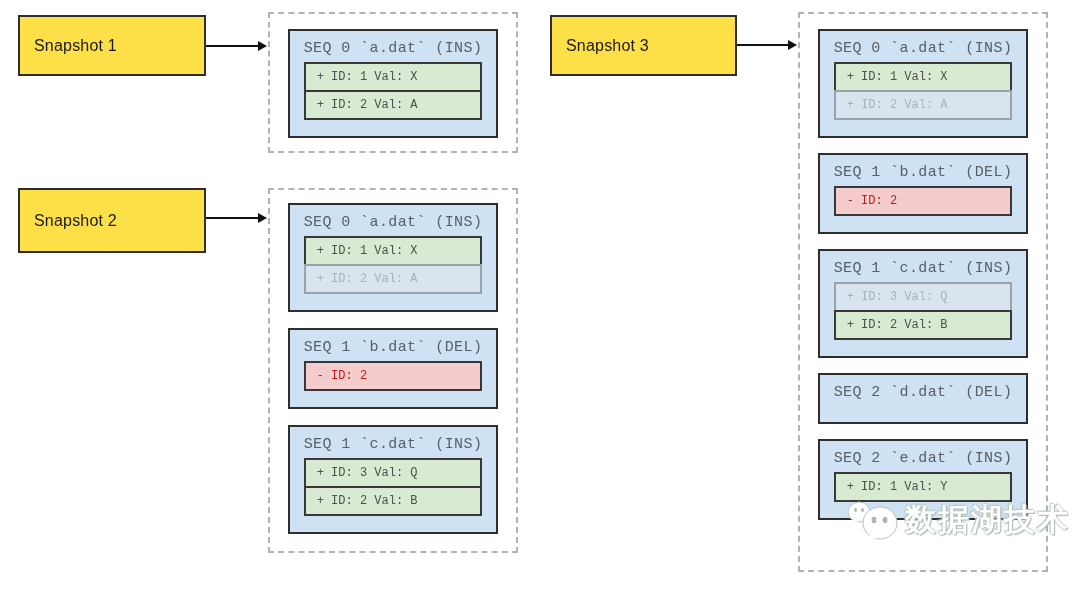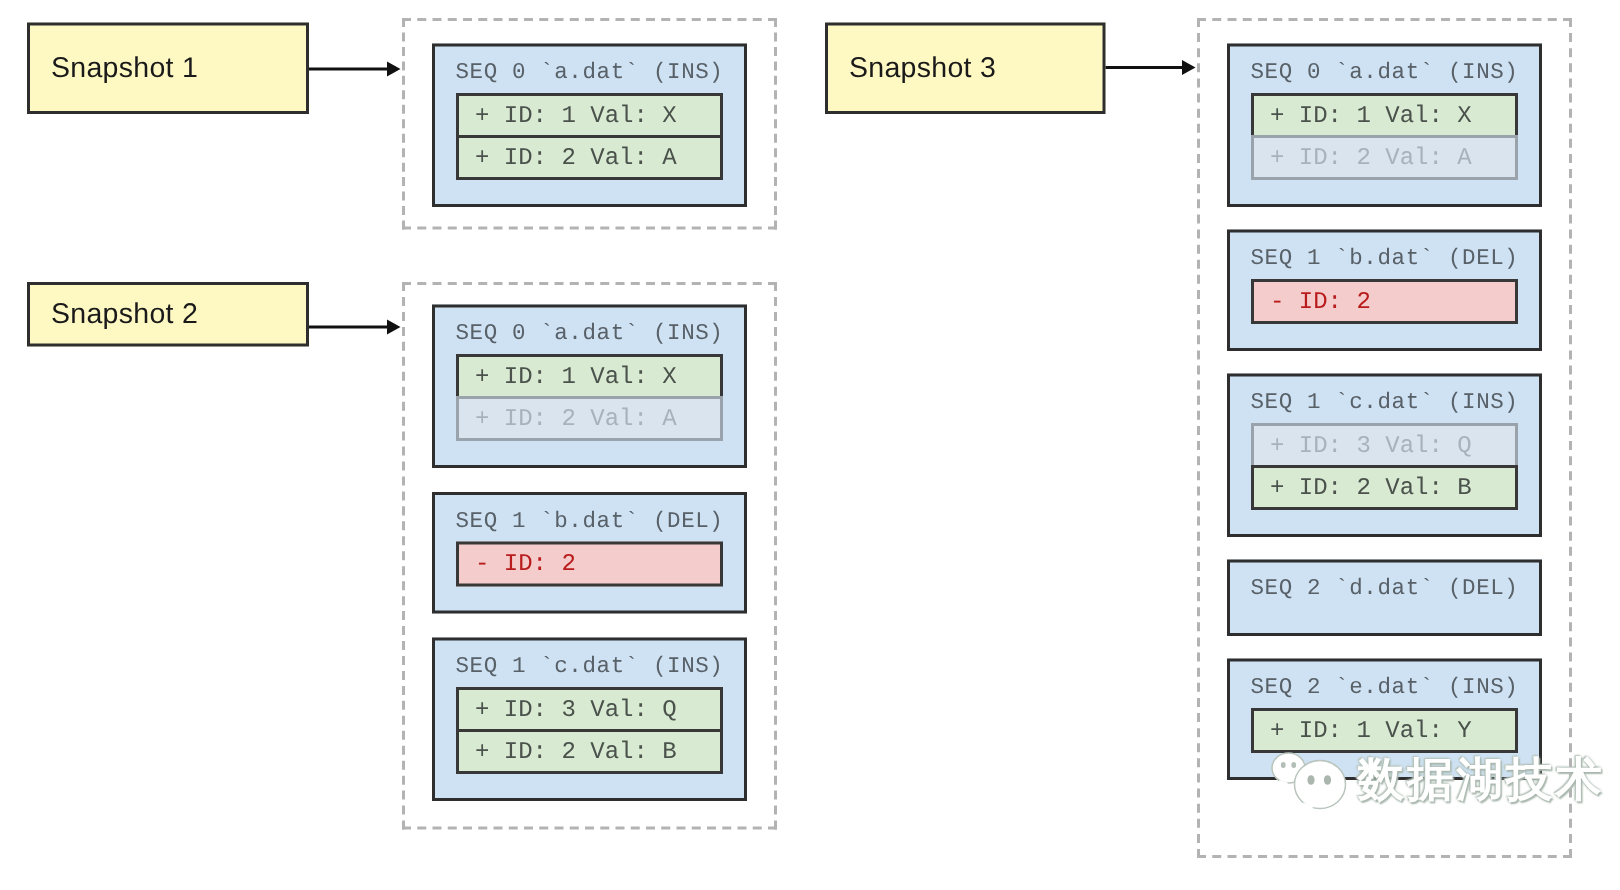--- a/index.html
+++ b/index.html
@@ -6,22 +6,22 @@
   html,body { background:#ffffff; }
   #canvas {
     position:relative; width:1080px; height:593px;
     background:#ffffff; overflow:hidden;
     font-family:"Liberation Sans", sans-serif;
   }
   .mono { font-family:"Liberation Mono","DejaVu Sans Mono",monospace; }
 
   
   .snap-label {
-    position:absolute; background:#fef9c3; border:2px solid #2e2e2e;
-    font-size:19px; color:#1a1a1a; display:flex; align-items:center;
+    position:absolute; background:#fde047; border:2px solid #2e2e2e;
+    font-size:16px; color:#1a1a1a; display:flex; align-items:center;
     padding-left:14px; letter-spacing:0.2px;
   }
 
   
   .arrow { position:absolute; height:0; }
   .arrow .shaft { position:absolute; left:0; right:7px; top:-1px; border-top:2px solid #111; }
   .arrow .head {
     position:absolute; right:0; top:-5px; width:0; height:0;
     border-left:9px solid #111; border-top:5px solid transparent; border-bottom:5px solid transparent;
   }
@@ -36,21 +36,21 @@
   .file-box {
     background:#cfe2f3; border:2px solid #2e2e2e;
     padding:5px 14px 16px 14px; flex:0 0 auto;
   }
   .file-header {
     height:26px; line-height:26px; text-align:center;
     font-size:15px; letter-spacing:0.4px; color:#586068; white-space:nowrap;
   }
   .row {
     height:30px; line-height:26px; padding-left:11px;
-    font-size:16px; white-space:nowrap;
+    font-size:12px; white-space:nowrap;
   }
   .row + .row { margin-top:-2px; }
   .row.add   { background:#d9ead3; border:2px solid #383838; color:#4a524b; }
   .row.del   { background:#f4cccc; border:2px solid #383838; color:#b91c1c; }
   .row.faded { background:#d9e4ee; border:2px solid #9aa3ac; color:#a9b2bc; }
 
   
   .watermark {
     position:absolute; left:845px; top:494px; z-index:5;
     display:flex; align-items:center; gap:4px; pointer-events:none;
@@ -62,21 +62,21 @@
   }
 </style>
 </head>
 <body>
 
 <div id="canvas">
 
   <div class="snap-label" style="left:18px; top:15px; width:188px; height:61px;">
     <span>Snapshot 1</span>
   </div>
-  <div class="snap-label" style="left:18px; top:188px; width:188px; height:43px;">
+  <div class="snap-label" style="left:18px; top:188px; width:188px; height:65px;">
     <span>Snapshot 2</span>
   </div>
   <div class="snap-label" style="left:550px; top:15px; width:187px; height:61px;">
     <span>Snapshot 3</span>
   </div>
 
   <div class="arrow" style="left:206px; top:46px; width:61px;">
       <i class="shaft"></i>
       <i class="head"></i>
     </div>

